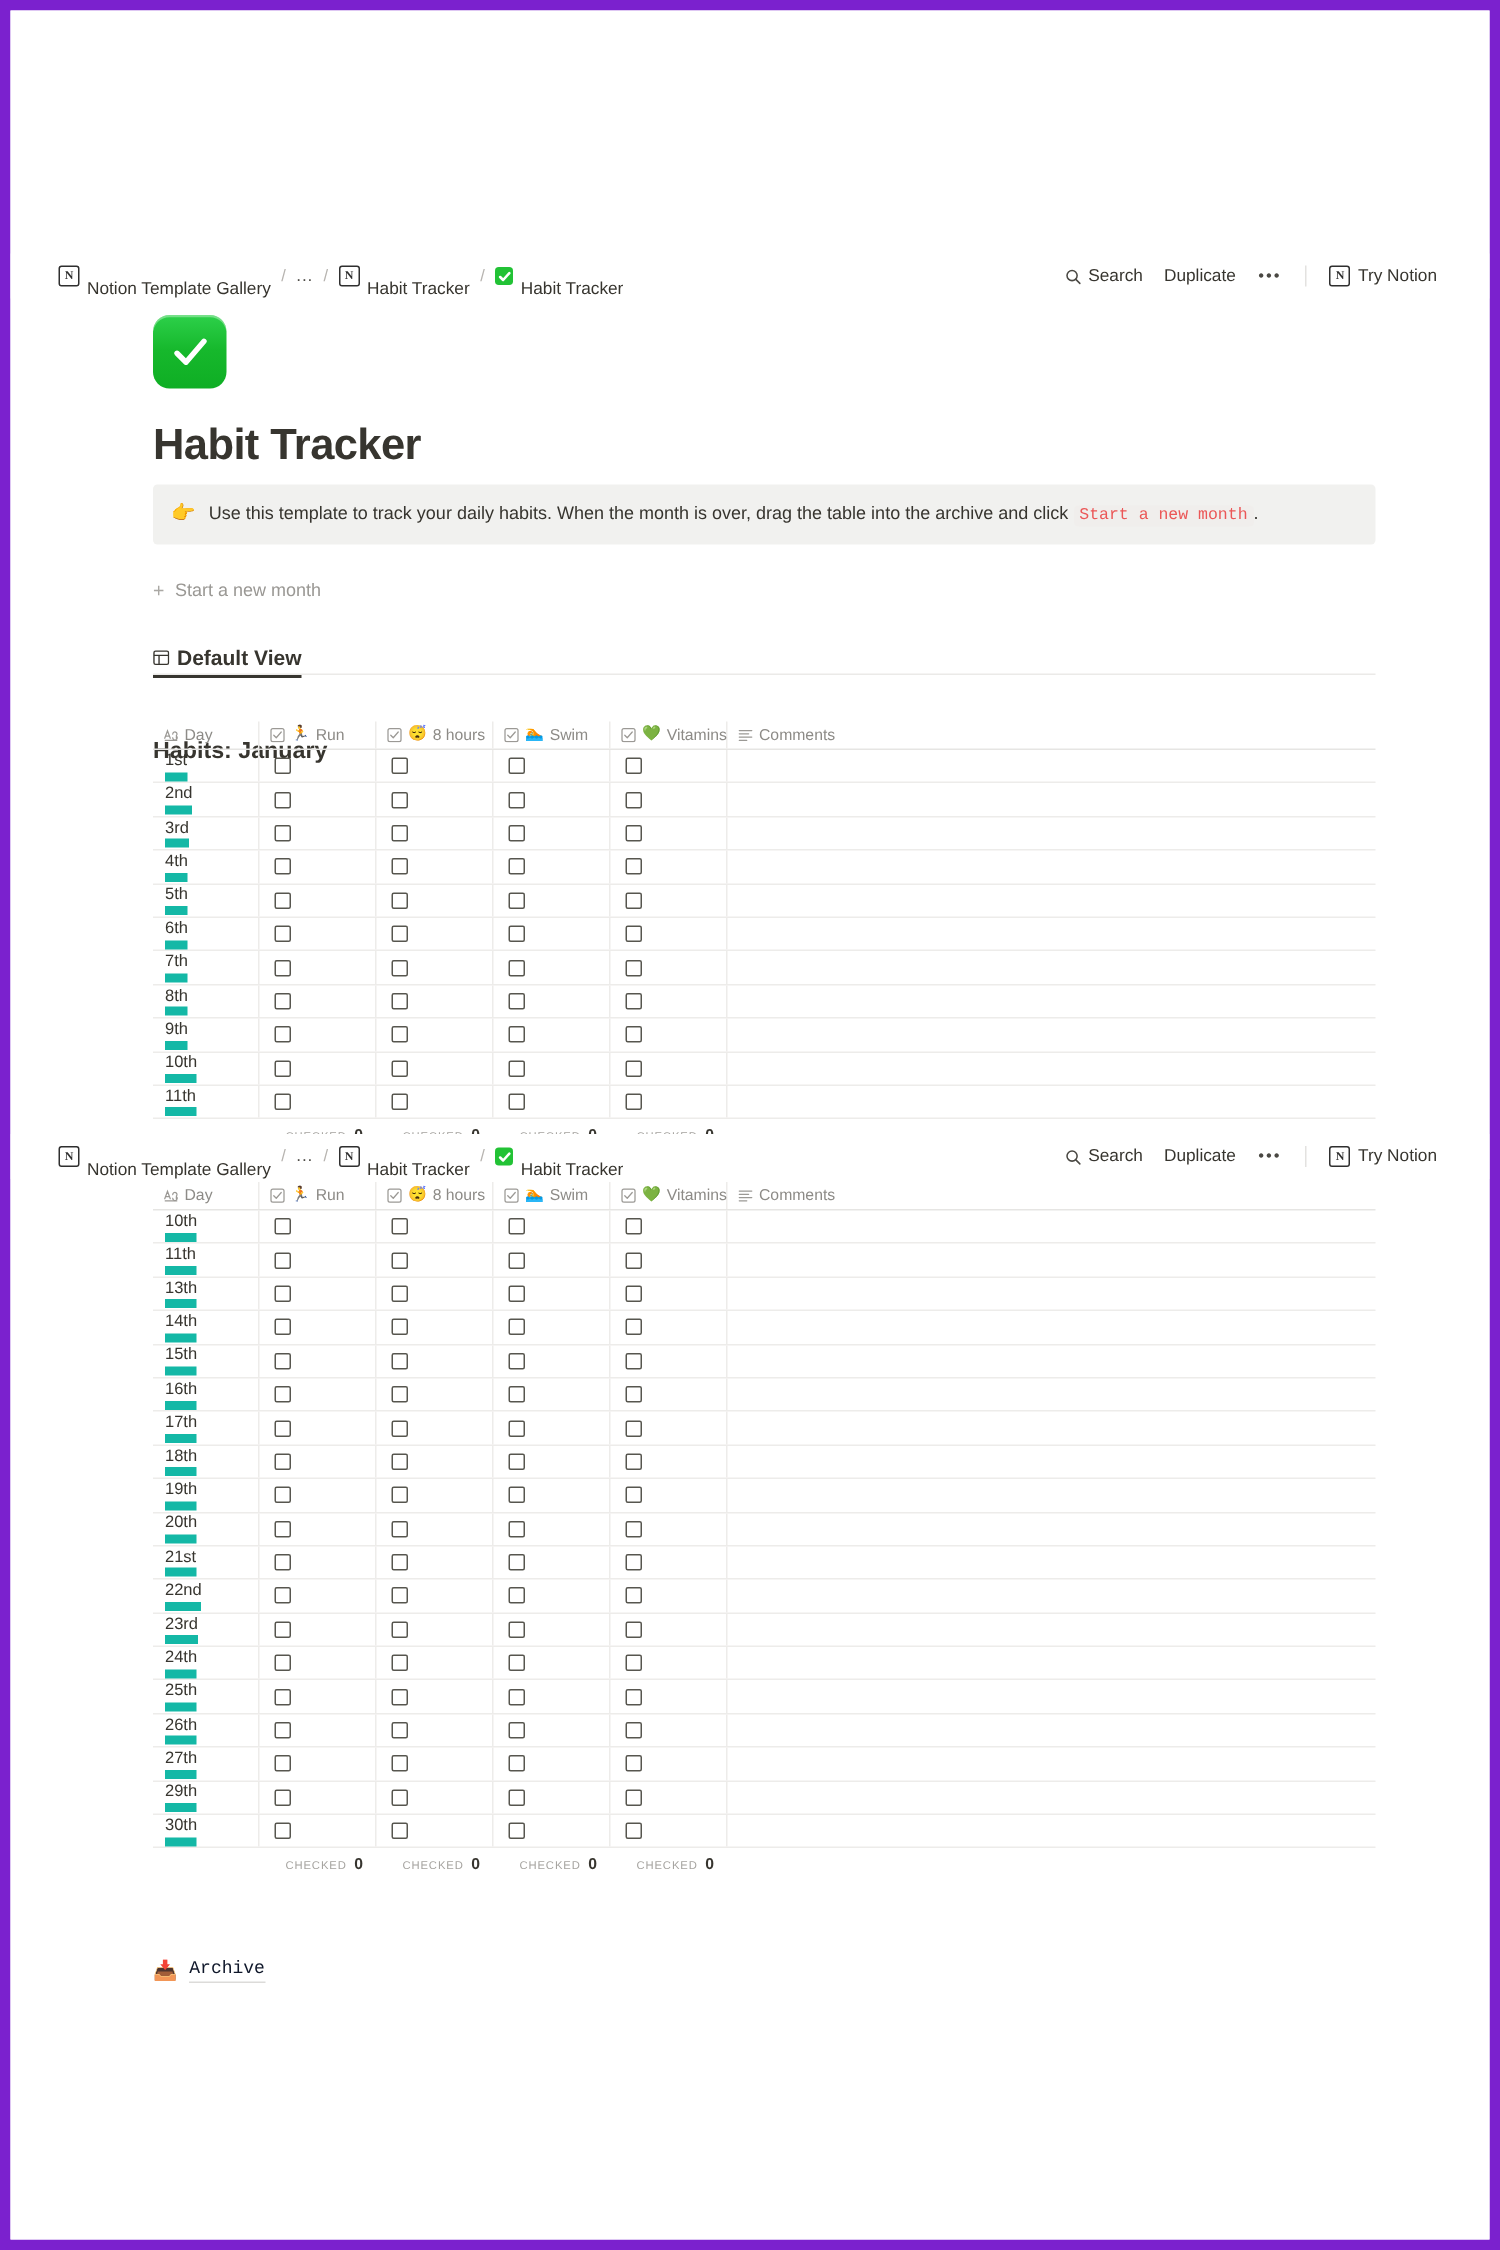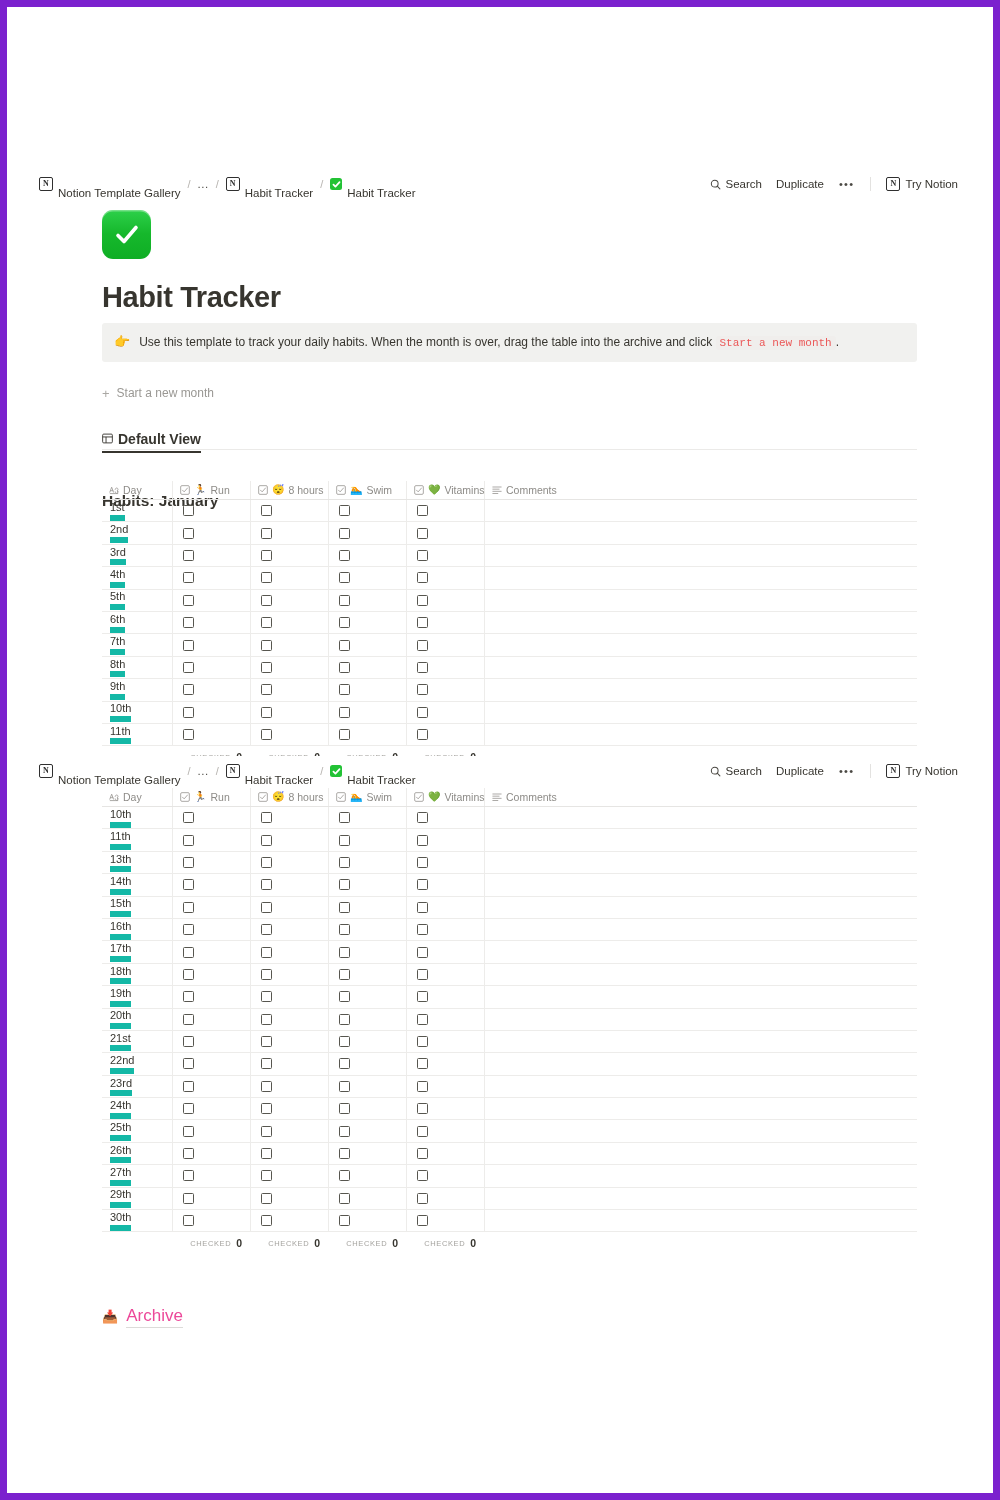--- a/index.html
+++ b/index.html
@@ -295,24 +295,25 @@
     position: absolute;
     left: 0;
     top: 1298px;
     display: flex;
     align-items: center;
     gap: 8px;
     cursor: pointer;
   }
   .archive-emoji { font-size: 13px; line-height: 1; }
   .archive-label {
-    font-size: 17px;
-    color: #ec4899;
+    font-size: 12px;
+    color: #0f172a;
     border-bottom: 1px solid #dcdbd9;
     line-height: 1.3;
+    font-family: Liberation Mono, monospace;
   }
 </style>
 </head>
 <body>
 
 <div class="page">
 
   <div class="topbar bar1">
     <div class="breadcrumb">
       <span class="crumb">

